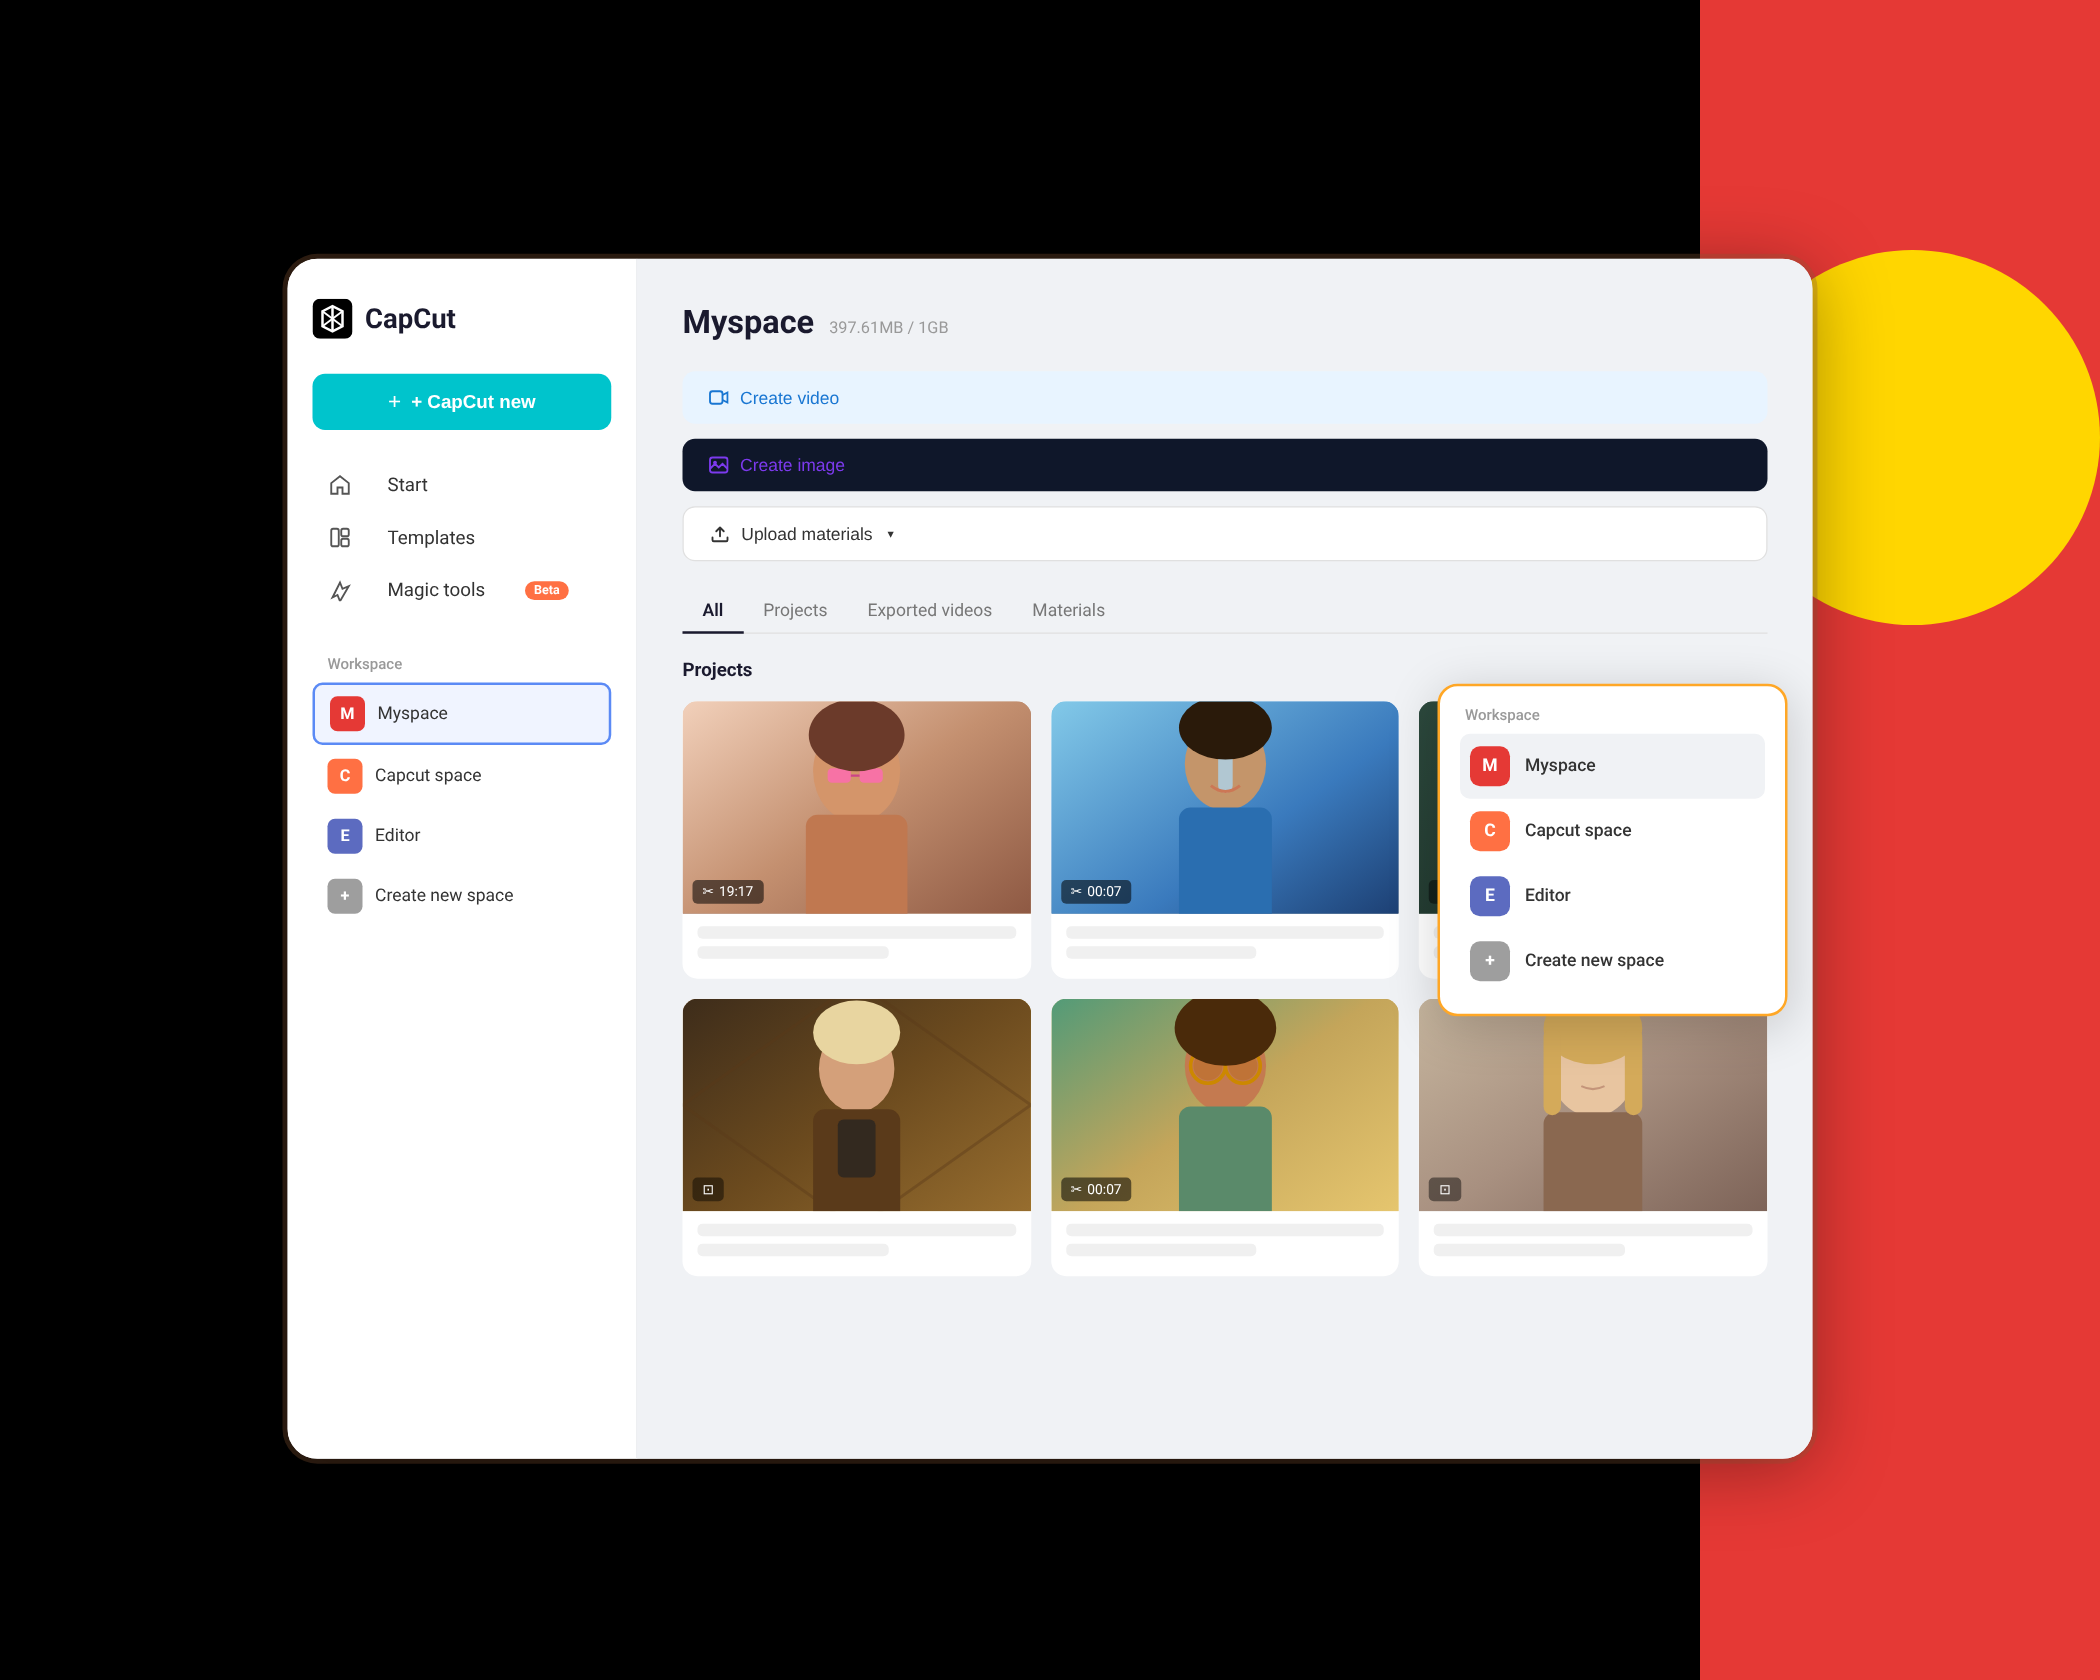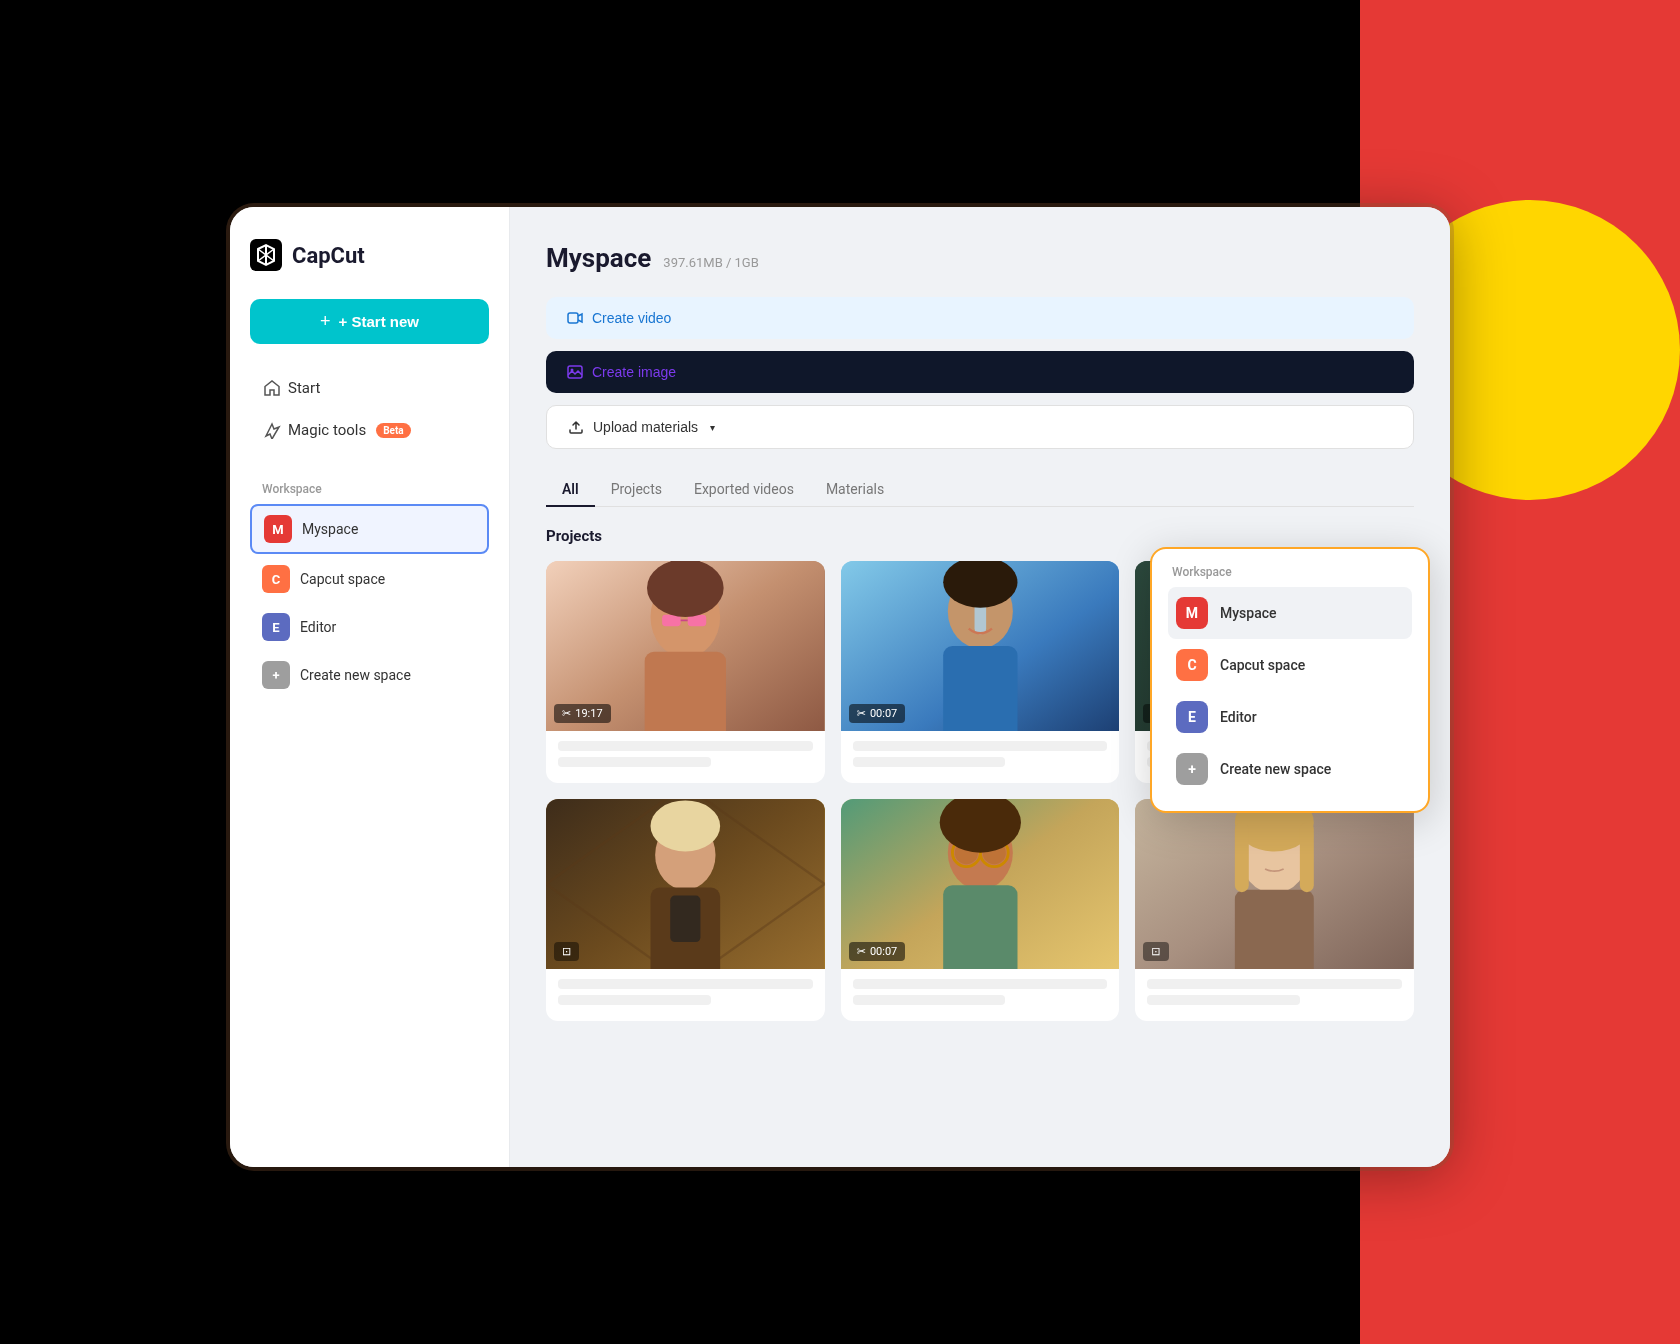--- a/index.html
+++ b/index.html
@@ -95,21 +95,21 @@
     .nav-section {
       display: flex;
       flex-direction: column;
       gap: 2px;
       margin-bottom: 24px;
     }
 
     .nav-item {
       display: flex;
       align-items: center;
-      gap: 6px;
+      gap: 28px;
       padding: 10px 12px;
       border-radius: 8px;
       cursor: pointer;
       font-size: 15px;
       color: #333;
       transition: background 0.15s;
     }
     .nav-icon {
       width: 20px;
       height: 20px;
@@ -411,31 +411,41 @@
         <path d="M8 10 L16 6 L24 10 L24 22 L16 26 L8 22 Z" fill="none" stroke="#fff" stroke-width="2"></path>
         <line x1="16" y1="6" x2="16" y2="26" stroke="#fff" stroke-width="2"></line>
         <line x1="8" y1="10" x2="24" y2="22" stroke="#fff" stroke-width="1.5"></line>
         <line x1="24" y1="10" x2="8" y2="22" stroke="#fff" stroke-width="1.5"></line>
       </svg>
       <span class="logo-text">CapCut</span>
     </div>
 
     <button class="create-new-btn">
       <span style="font-size:18px;font-weight:300;">+</span>
-      <span>+ Start new</span>
+      <span>+ CapCut new</span>
     </button>
 
     <div class="nav-section">
       <div class="nav-item">
         <span class="nav-icon">
           <svg width="18" height="18" viewBox="0 0 18 18" fill="none">
             <path d="M2 7.5L9 2L16 7.5V16H11V11H7V16H2V7.5Z" stroke="#555" stroke-width="1.5" fill="none"></path>
           </svg>
         </span>
         <span>Start</span>
+      </div>
+      <div class="nav-item">
+        <span class="nav-icon">
+          <svg width="18" height="18" viewBox="0 0 18 18" fill="none">
+            <rect x="2" y="2" width="6" height="14" rx="1.5" stroke="#555" stroke-width="1.5"></rect>
+            <rect x="10" y="2" width="6" height="6" rx="1.5" stroke="#555" stroke-width="1.5"></rect>
+            <rect x="10" y="10" width="6" height="6" rx="1.5" stroke="#555" stroke-width="1.5"></rect>
+          </svg>
+        </span>
+        <span>Templates</span>
       </div>
       <div class="nav-item">
         <span class="nav-icon">
           <svg width="18" height="18" viewBox="0 0 18 18" fill="none">
             <path d="M3 15L9 3L11 8L16 6L9 18L7 13Z" stroke="#555" stroke-width="1.5" fill="none"></path>
           </svg>
         </span>
         <span>Magic tools</span>
         <span class="beta-badge">Beta</span>
       </div>

